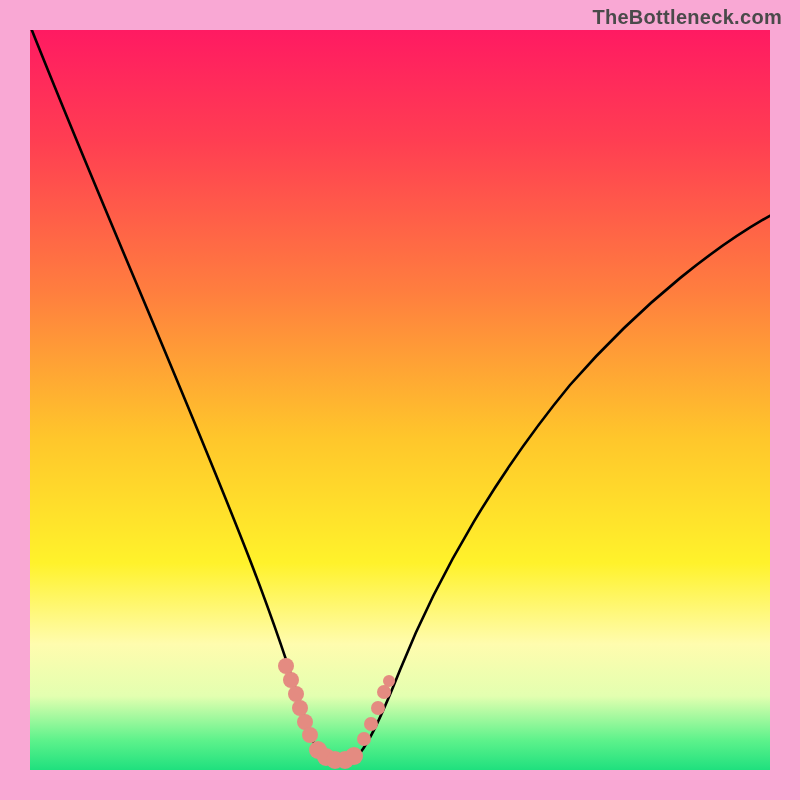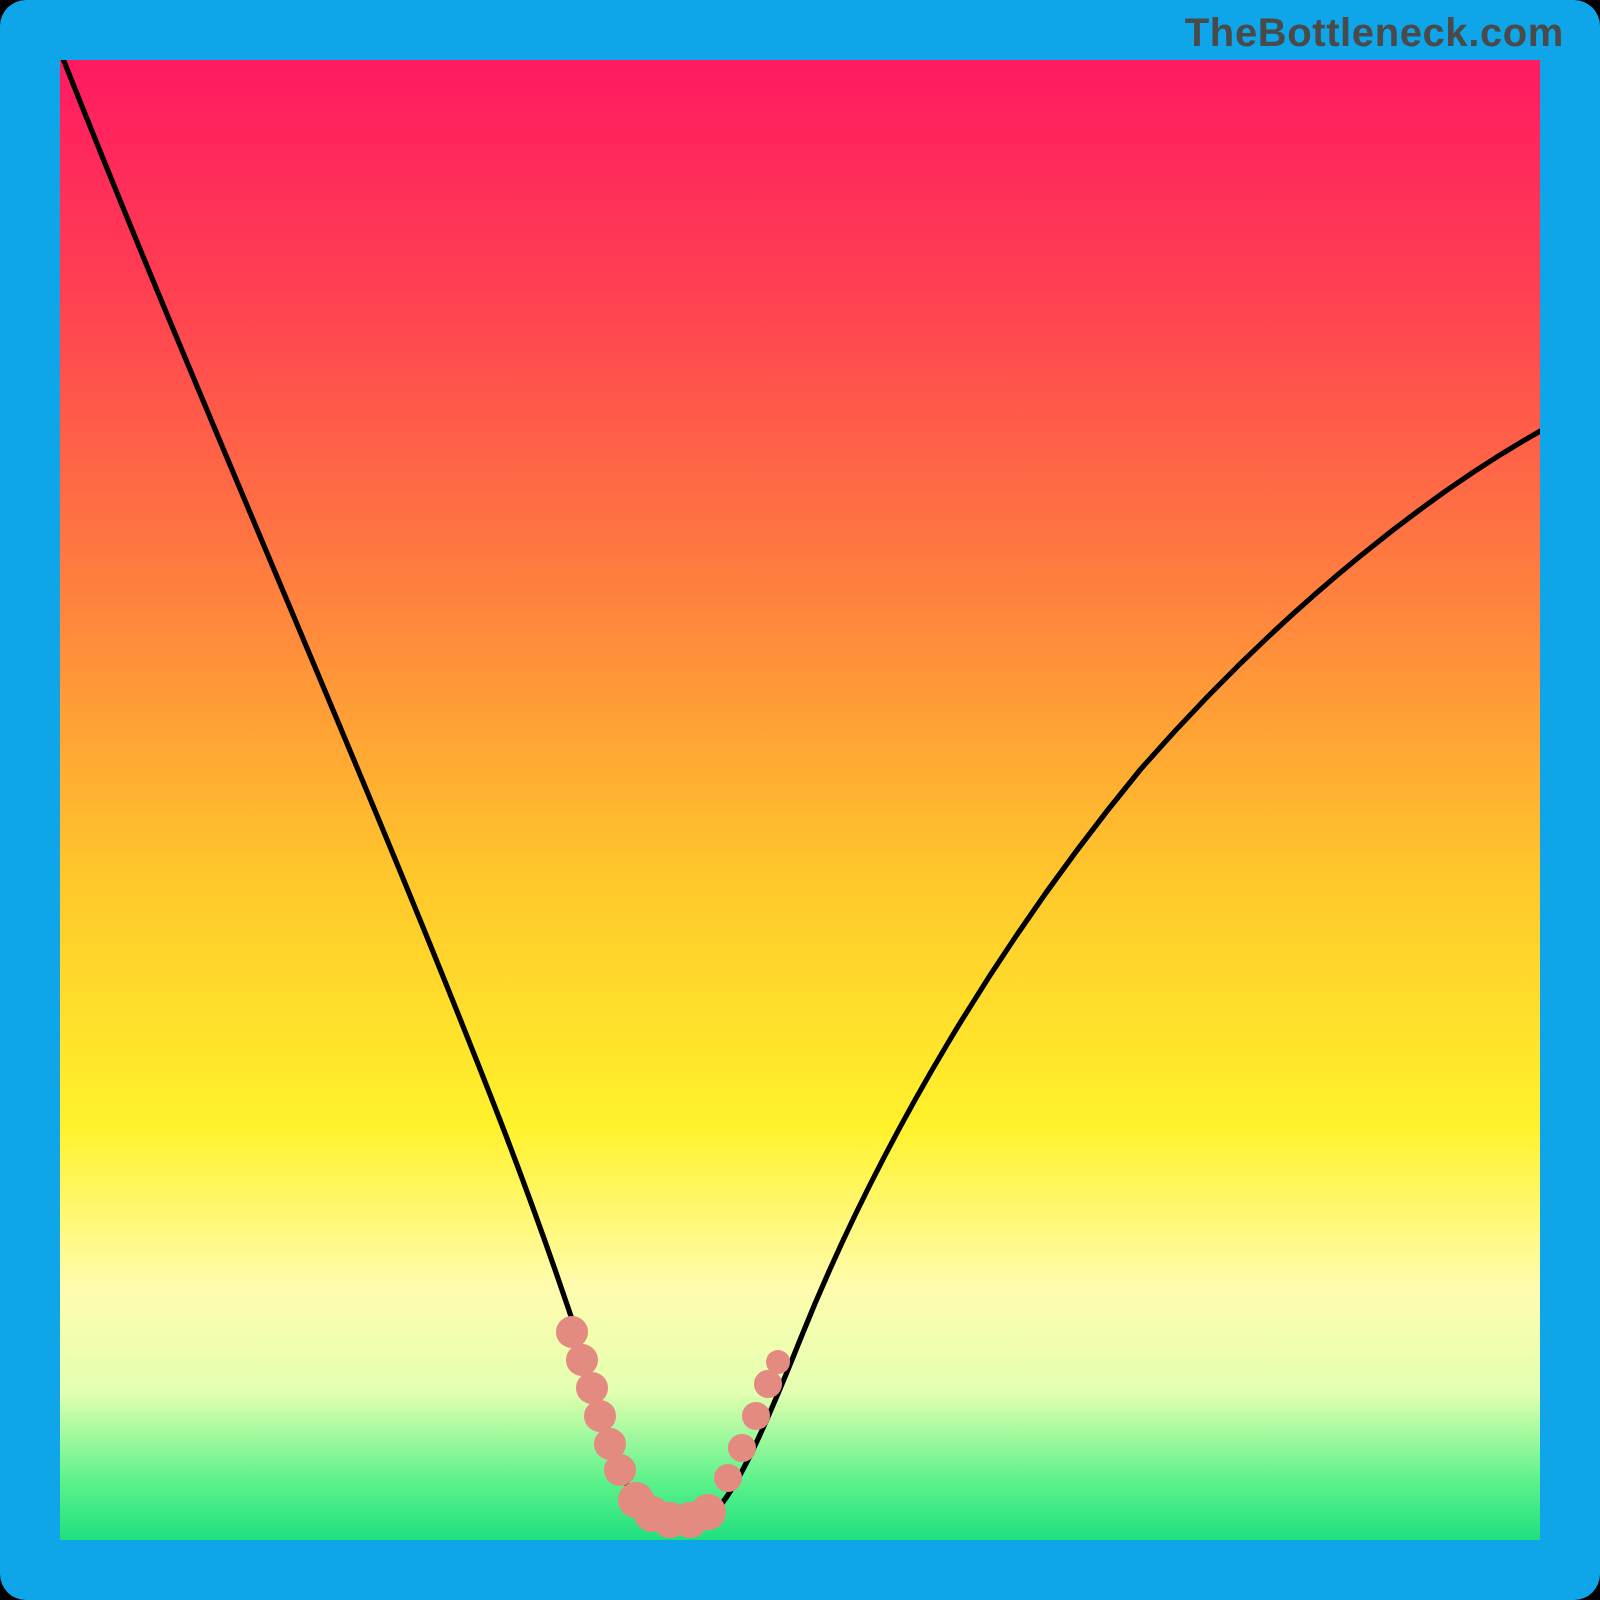--- a/index.html
+++ b/index.html
@@ -1,17 +1,17 @@
 <!DOCTYPE html>
 <html><head>
   <meta charset="utf-8">
   <style>
     * { margin: 0; padding: 0; box-sizing: border-box; }
     body { background: #000; width: 800px; height: 800px; position: relative; font-family: Arial, sans-serif; }
-    .outer { width: 800px; height: 800px; background: #0ea5e9; position: relative; border-radius: 13px; }
+    .outer { width: 800px; height: 800px; background: #f9a8d4; position: relative; }
     .watermark {
       position: absolute;
       top: 6px;
       right: 18px;
       font-size: 20px;
       font-weight: bold;
       color: #4a4a4a;
       letter-spacing: 0.3px;
       z-index: 10;
     }

